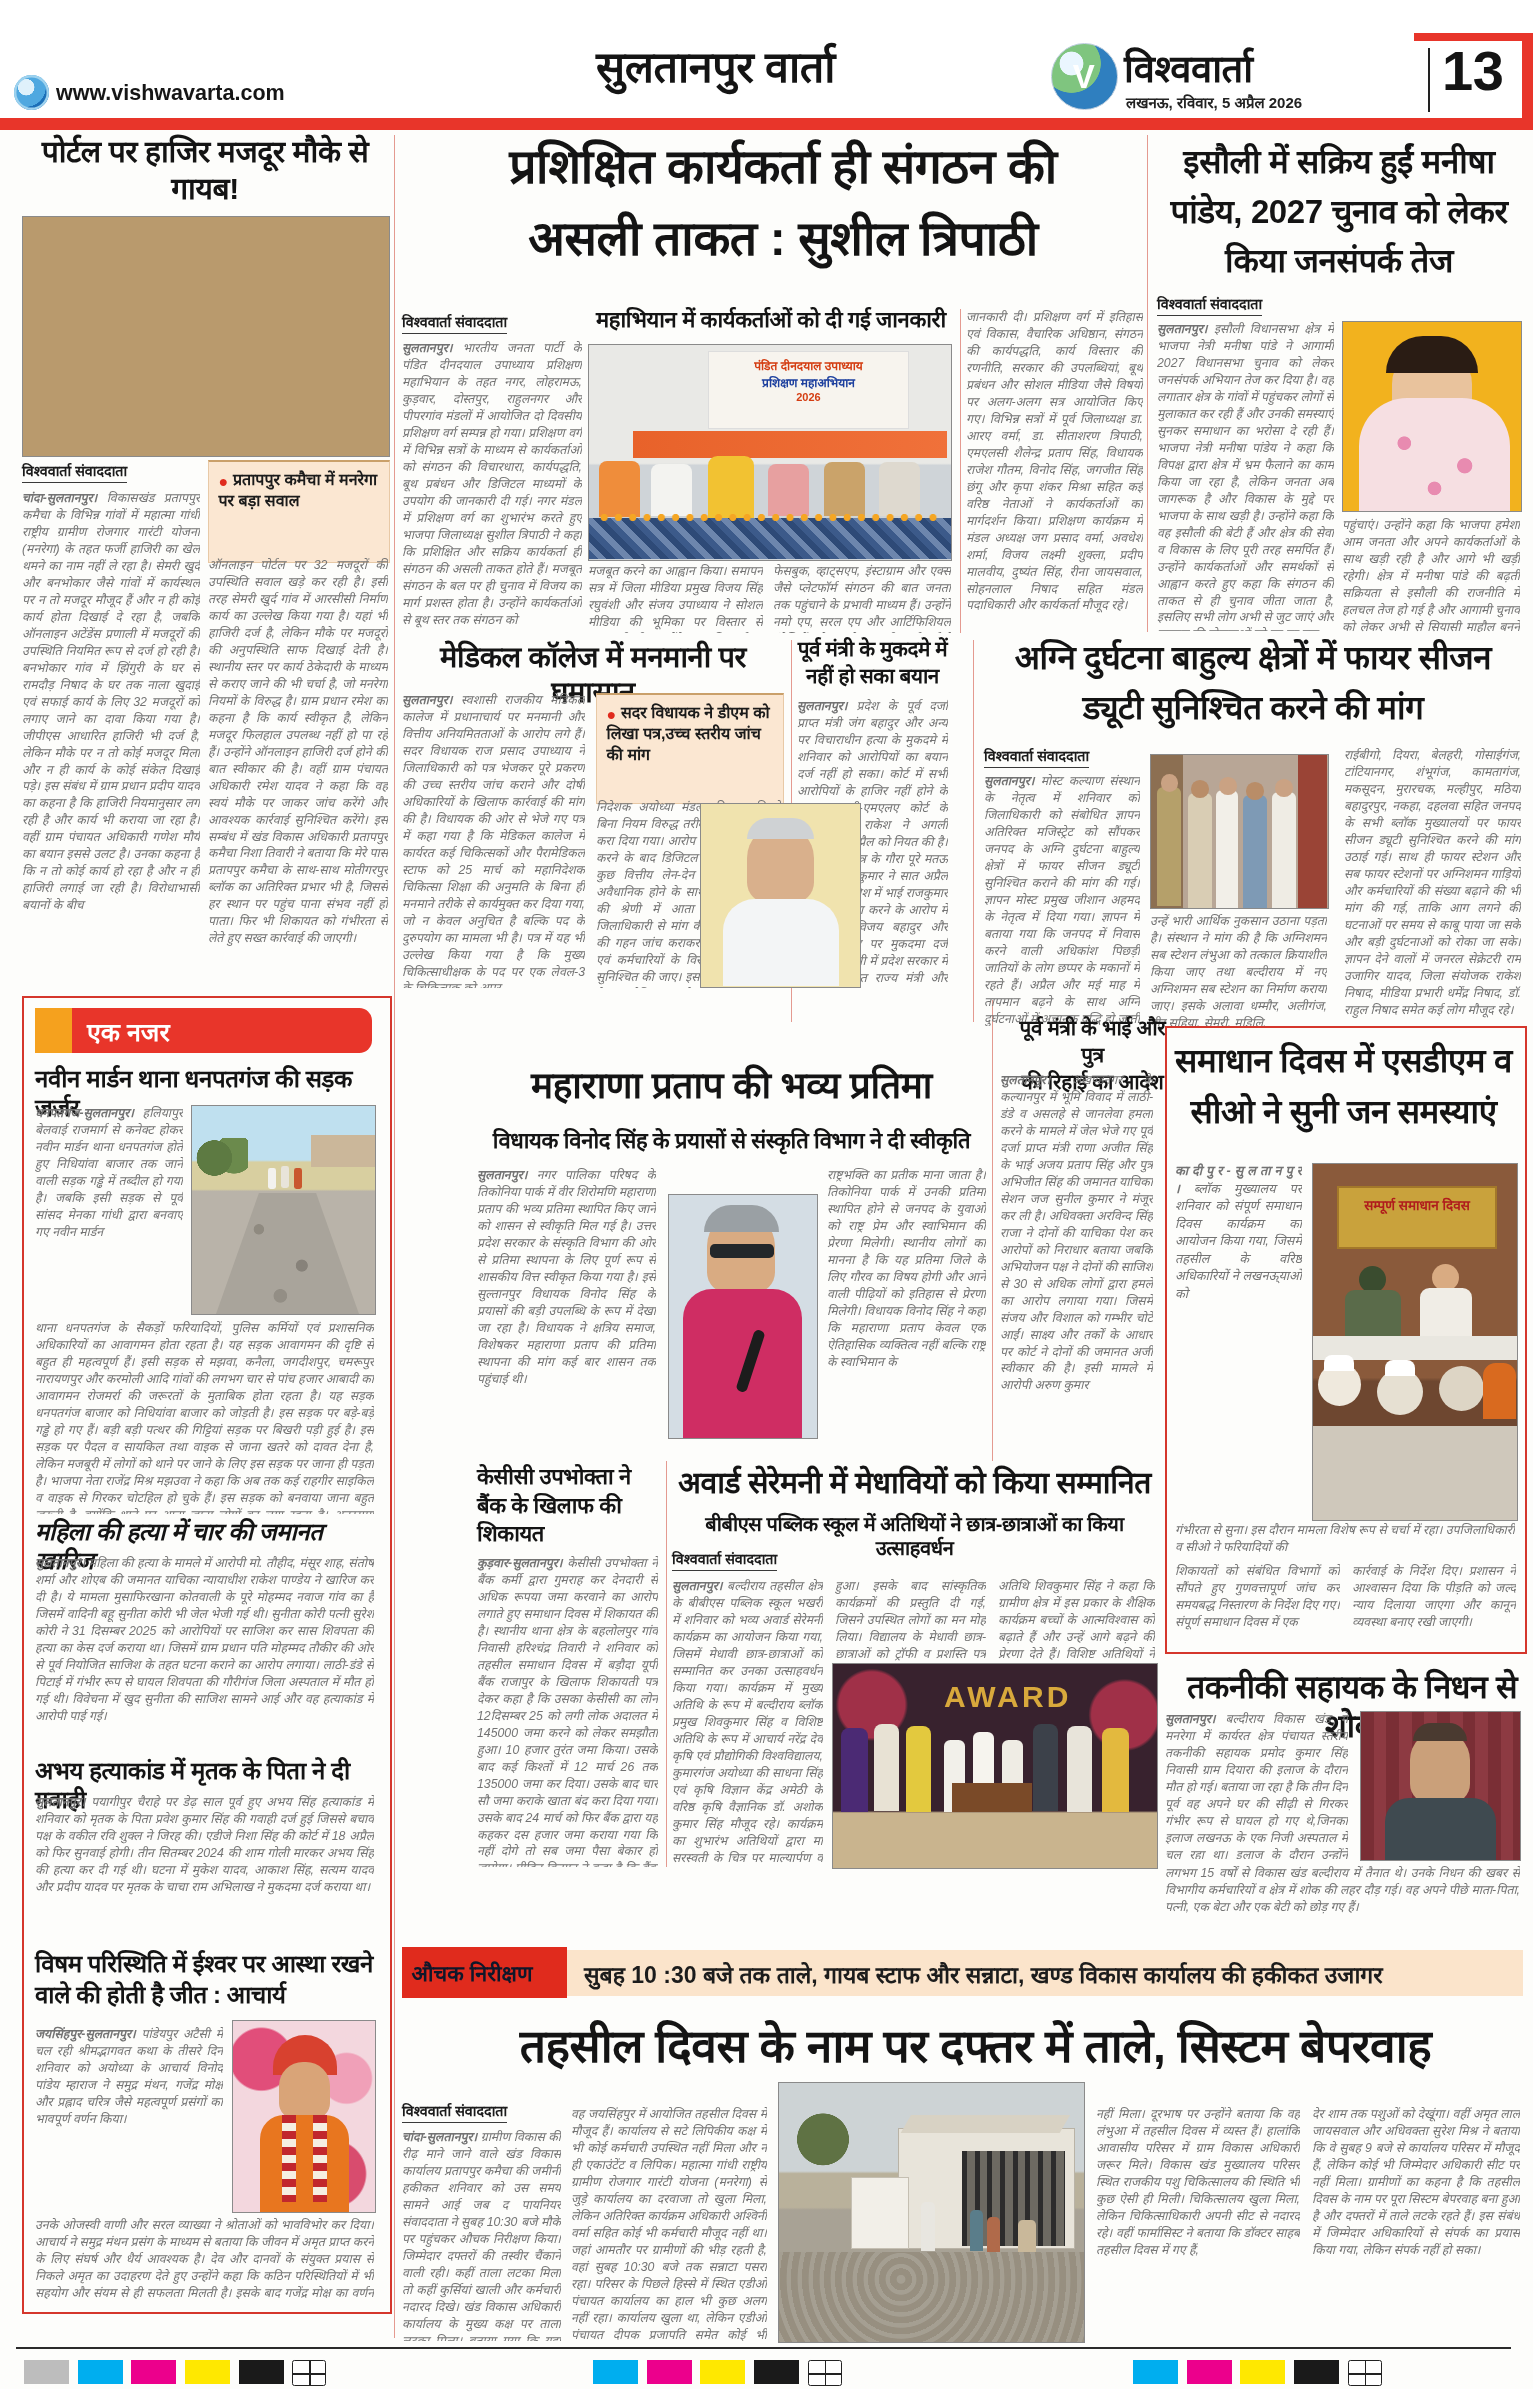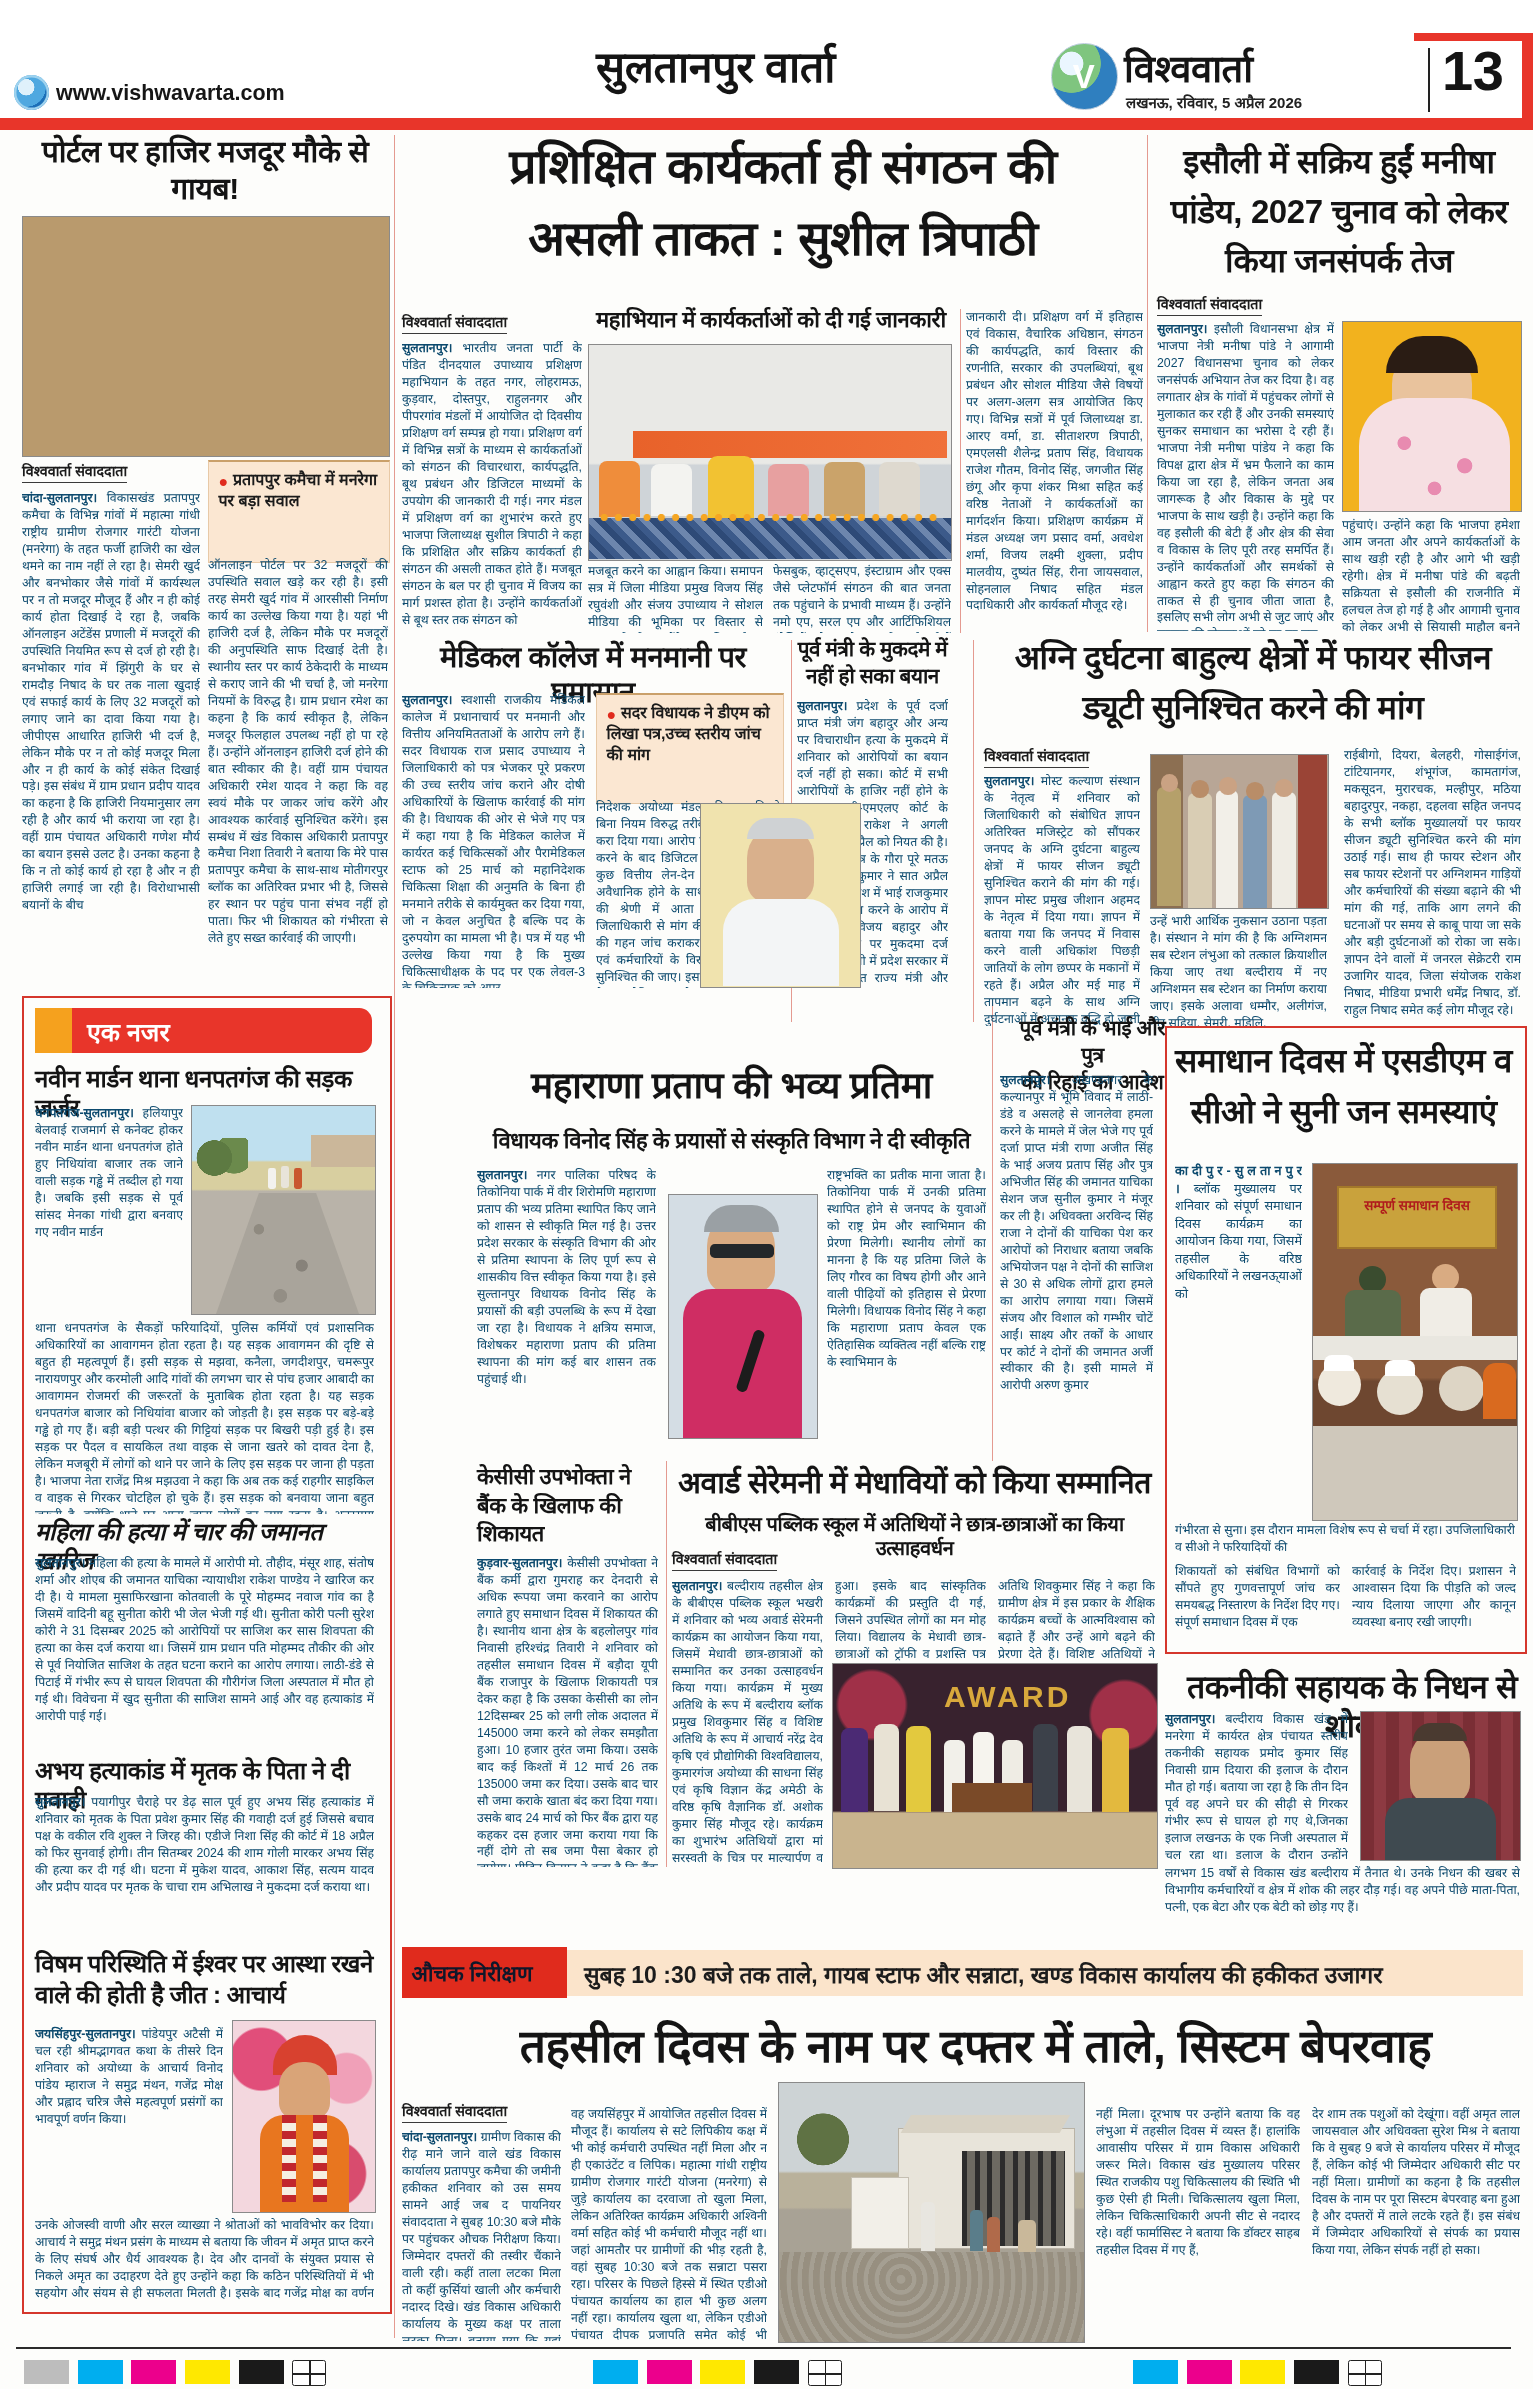--- a/index.html
+++ b/index.html
@@ -1,21 +1,21 @@
 <!DOCTYPE html>
 <html style="font-size:12.7px"><head>
 <meta charset="utf-8">
 <style>
   html,body{margin:0;padding:0;}
   body{width:1533px;height:2389px;position:relative;background:#fdfdfb;
        font-family:"Liberation Sans","DejaVu Sans",sans-serif;color:#1b1b1b;}
   .abs{position:absolute;}
   .hl{font-weight:800;color:#141414;line-height:1.22;letter-spacing:-0.4px;}
   .center{text-align:center;}
-  .body-txt{font-size:12.3px;line-height:1.38;text-align:justify;overflow:hidden;color:#0c4a6e;}
+  .body-txt{font-size:12.3px;line-height:1.38;text-align:justify;overflow:hidden;color:#737373;font-style:italic;}
   .body-txt b{font-weight:800;}
   .byline{font-weight:800;font-size:14.3px;border-bottom:1.6px solid #3a3a3a;display:inline-block;padding-bottom:1.6px;}
   .peachbox{background:#fbe7d2;border:0.8px solid #e8c9a6;border-top:2.4px solid #caa06a;padding:8px 9.5px 6.4px 9.5px;}
   .peachbox .dot{color:#e02b1d;font-size:16px;vertical-align:middle;margin-right:4.8px;}
   .peachbox .btxt{font-weight:800;font-size:16px;line-height:1.3;display:inline;}
   .rule-v{position:absolute;width:0.8px;background:#e49a90;}
   .ph{position:absolute;border:0.8px solid #8a8a8a;overflow:hidden;background:#fff;z-index:2;}
   .sq{display:inline-block;width:45px;height:24px;margin-right:8.7px;vertical-align:top;}
   .reg{display:inline-block;width:32px;height:24px;border:1.6px solid #222;border-radius:2.4px;position:relative;vertical-align:top;background:#fff;}
   .reg:before{content:"";position:absolute;left:50%;top:0;bottom:0;width:1.6px;background:#222;}
@@ -76,20 +76,25 @@
   </h1>
   <div class="abs" style="left:402px;top:312px;">
     <span class="byline">विश्ववार्ता संवाददाता</span>
   </div>
   <div class="abs body-txt" style="left:402px;top:340px;width:180px;height:293px;">
     <b>सुलतानपुर।</b>
     <span>भारतीय जनता पार्टी के पंडित दीनदयाल उपाध्याय प्रशिक्षण महाभियान के तहत नगर, लोहरामऊ, कुड़वार, दोस्तपुर, राहुलनगर और पीपरगांव मंडलों में आयोजित दो दिवसीय प्रशिक्षण वर्ग सम्पन्न हो गया। प्रशिक्षण वर्ग में विभिन्न सत्रों के माध्यम से कार्यकर्ताओं को संगठन की विचारधारा, कार्यपद्धति, बूथ प्रबंधन और डिजिटल माध्यमों के उपयोग की जानकारी दी गई। नगर मंडल में प्रशिक्षण वर्ग का शुभारंभ करते हुए भाजपा जिलाध्यक्ष सुशील त्रिपाठी ने कहा कि प्रशिक्षित और सक्रिय कार्यकर्ता ही संगठन की असली ताकत होते हैं। मजबूत संगठन के बल पर ही चुनाव में विजय का मार्ग प्रशस्त होता है। उन्होंने कार्यकर्ताओं से बूथ स्तर तक संगठन को</span>
   </div>
   <h3 class="abs hl center" style="left:588px;top:307px;width:366px;font-size:22px;margin:0;">महाभियान में कार्यकर्ताओं को दी गई जानकारी</h3>
   <div class="ph" style="left:588px;top:344px;width:362px;height:215px;background:linear-gradient(#e9e9e6 0 55%,#cfd4d8 56% 100%);">
+    <div class="abs" style="left:119px;top:6.4px;width:199px;height:76px;background:linear-gradient(#f7f4ee 0 100%);border:0.8px solid #ddd;text-align:center;">
+      <div style="font-size:12px;font-weight:800;color:#d43d12;margin-top:4.8px;">पंडित दीनदयाल उपाध्याय</div>
+      <div style="font-size:12px;font-weight:800;color:#1c3f9e;">प्रशिक्षण महाअभियान</div>
+      <div style="font-size:11px;font-weight:800;color:#d43d12;">2026</div>
+    </div>
     <div class="abs" style="left:44px;top:86px;width:314px;height:27px;background:linear-gradient(90deg,#e8622a,#f0713a);"></div>
     <div class="abs" style="left:0;top:111px;width:362px;height:64px;">
       <div class="abs" style="left:9.5px;top:4.8px;width:41px;height:56px;background:#ef8d3b;border-radius:8px 8px 0 0;"></div>
       <div class="abs" style="left:62px;top:8px;width:41px;height:52px;background:#f3f3f0;border-radius:8px 8px 0 0;"></div>
       <div class="abs" style="left:119px;top:0px;width:46px;height:62px;background:#f2c232;border-radius:9.5px 9.5px 0 0;"></div>
       <div class="abs" style="left:179px;top:8px;width:41px;height:52px;background:#e7a0a0;border-radius:8px 8px 0 0;"></div>
       <div class="abs" style="left:235px;top:6.4px;width:41px;height:54px;background:#caa36a;border-radius:8px 8px 0 0;"></div>
       <div class="abs" style="left:290px;top:6.4px;width:41px;height:54px;background:#ded9cf;border-radius:8px 8px 0 0;"></div>
     </div>
     <div class="abs" style="left:0;top:173px;width:362px;height:41px;background:repeating-linear-gradient(45deg,#3c5a8a 0 6.4px,#6d86ad 6.4px 12.7px,#2e4a77 12.7px 19px);">

